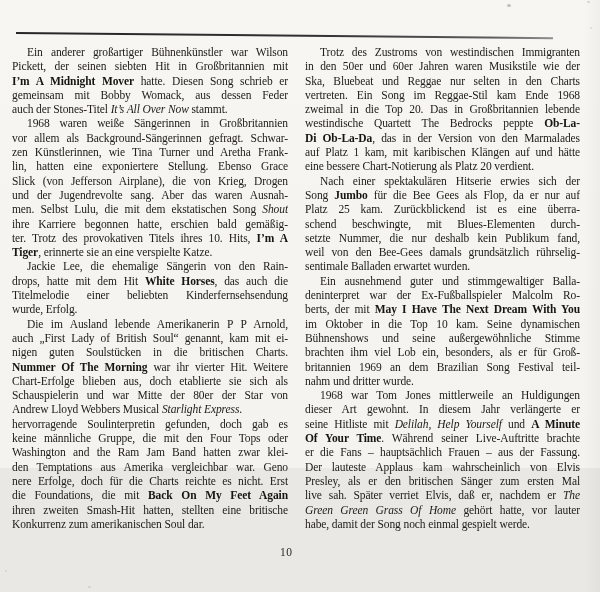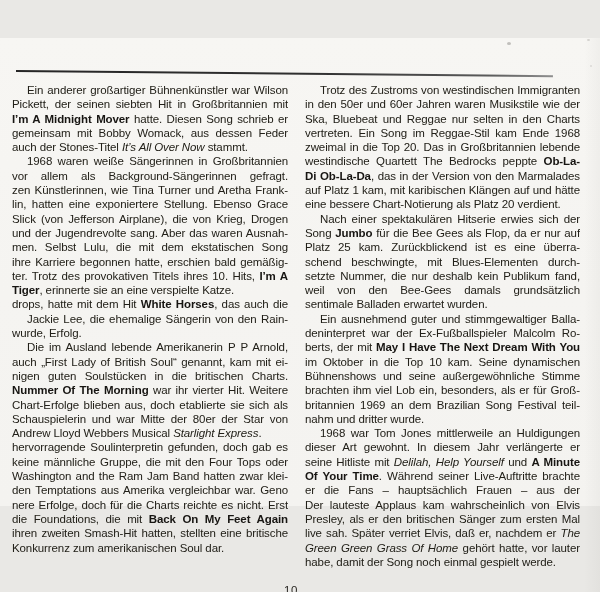--- a/index.html
+++ b/index.html
@@ -1,22 +1,21 @@
 <!DOCTYPE html>
 <html><head>
 <meta charset="utf-8">
 <style>
   html,body{margin:0;padding:0;}
   body{width:600px;height:592px;overflow:hidden;background:#e9e8e5;}
   .page{
     position:relative;width:600px;height:468px;
     background:linear-gradient(180deg,#f7f6f3 0%,#f5f4f1 55%,#f4f3f0 100%);
-    font-family:Liberation Sans, sans-serif;
+    font-family:Liberation Serif, serif;
     color:#1e1d1b;
-    margin-top:38px;
   }
   .top-rule{
     position:absolute;left:16px;top:32px;width:537px;height:2px;
     background:linear-gradient(90deg,#262626 0%,#303030 55%,#5a5a5a 88%,#8f8f8f 100%);
     transform:rotate(0.55deg);transform-origin:0 0;
   }
   .col{position:absolute;top:45px;}
   .col-left{left:12px;width:276px;}
   .col-right{left:305px;width:275px;}
   .line{
@@ -24,21 +23,21 @@
     text-align:justify;text-align-last:justify;
     letter-spacing:-0.1px;overflow:hidden;
     color:#222019;
   }
   .line.plast{text-align:left;text-align-last:left;}
   .line.indent{text-indent:15px;}
   .b{font-weight:bold;color:#171512;}
   .i{font-style:italic;text-align:right;}
   .page-number{
     position:absolute;left:280px;top:546px;width:22px;
-    text-align:center;font-size:11.5px;letter-spacing:0.5px;color:#2a2824;
+    font-size:11.5px;letter-spacing:0.5px;color:#2a2824;
   }
   .vignette{
     position:absolute;top:0;right:0;width:16px;height:592px;
     background:linear-gradient(90deg,rgba(120,118,112,0) 0%,rgba(120,118,112,0.06) 100%);
     pointer-events:none;
   }
   .speck{position:absolute;border-radius:50%;}
   .speck.s1{left:507px;top:4px;width:4px;height:3px;background:#a9a8a4;opacity:.7;}
   .speck.s2{left:587px;top:1px;width:3px;height:2px;background:#c6c5c1;opacity:.7;}
   .speck.s3{left:590px;top:27px;width:2px;height:2px;background:#d4d3cf;opacity:.8;}
@@ -59,22 +58,23 @@
       <div class="line indent"><span class="n">1968 waren weiße Sängerinnen in Großbritannien</span></div>
       <div class="line"><span class="n">vor allem als Background-Sängerinnen gefragt. Schwar-</span></div>
       <div class="line"><span class="n">zen Künstlerinnen, wie Tina Turner und Aretha Frank-</span></div>
       <div class="line"><span class="n">lin, hatten eine exponiertere Stellung. Ebenso Grace</span></div>
       <div class="line"><span class="n">Slick (von Jefferson Airplane), die von Krieg, Drogen</span></div>
       <div class="line"><span class="n">und der Jugendrevolte sang. Aber das waren Ausnah-</span></div>
       <div class="line"><span class="n">men. Selbst Lulu, die mit dem ekstatischen Song </span><span class="i">Shout</span></div>
       <div class="line"><span class="n">ihre Karriere begonnen hatte, erschien bald gemäßig-</span></div>
       <div class="line"><span class="n">ter. Trotz des provokativen Titels ihres 10. Hits, </span><span class="b">I’m A</span></div>
       <div class="line plast"><span class="b">Tiger</span><span class="n">, erinnerte sie an eine verspielte Katze.</span></div>
+      <div class="line indent"><span class="n">Jackie Lee, die ehemalige Sängerin von den Rain-</span></div>
       <div class="line"><span class="n">drops, hatte mit dem Hit </span><span class="b">White Horses</span><span class="n">, das auch die</span></div>
-      <div class="line indent"><span class="n">Jackie Lee, die ehemalige Sängerin von den Rain-</span></div>
+      <div class="line"><span class="n">Titelmelodie einer beliebten Kinderfernsehsendung</span></div>
       <div class="line plast"><span class="n">wurde, Erfolg.</span></div>
       <div class="line indent"><span class="n">Die im Ausland lebende Amerikanerin P P Arnold,</span></div>
       <div class="line"><span class="n">auch „First Lady of British Soul“ genannt, kam mit ei-</span></div>
       <div class="line"><span class="n">nigen guten Soulstücken in die britischen Charts.</span></div>
       <div class="line"><span class="b">Nummer Of The Morning</span><span class="n"> war ihr vierter Hit. Weitere</span></div>
       <div class="line"><span class="n">Chart-Erfolge blieben aus, doch etablierte sie sich als</span></div>
       <div class="line"><span class="n">Schauspielerin und war Mitte der 80er der Star von</span></div>
       <div class="line plast"><span class="n">Andrew Lloyd Webbers Musical </span><span class="i">Starlight Express</span><span class="n">.</span></div>
       <div class="line"><span class="n">hervorragende Soulinterpretin gefunden, doch gab es</span></div>
       <div class="line"><span class="n">keine männliche Gruppe, die mit den Four Tops oder</span></div>

